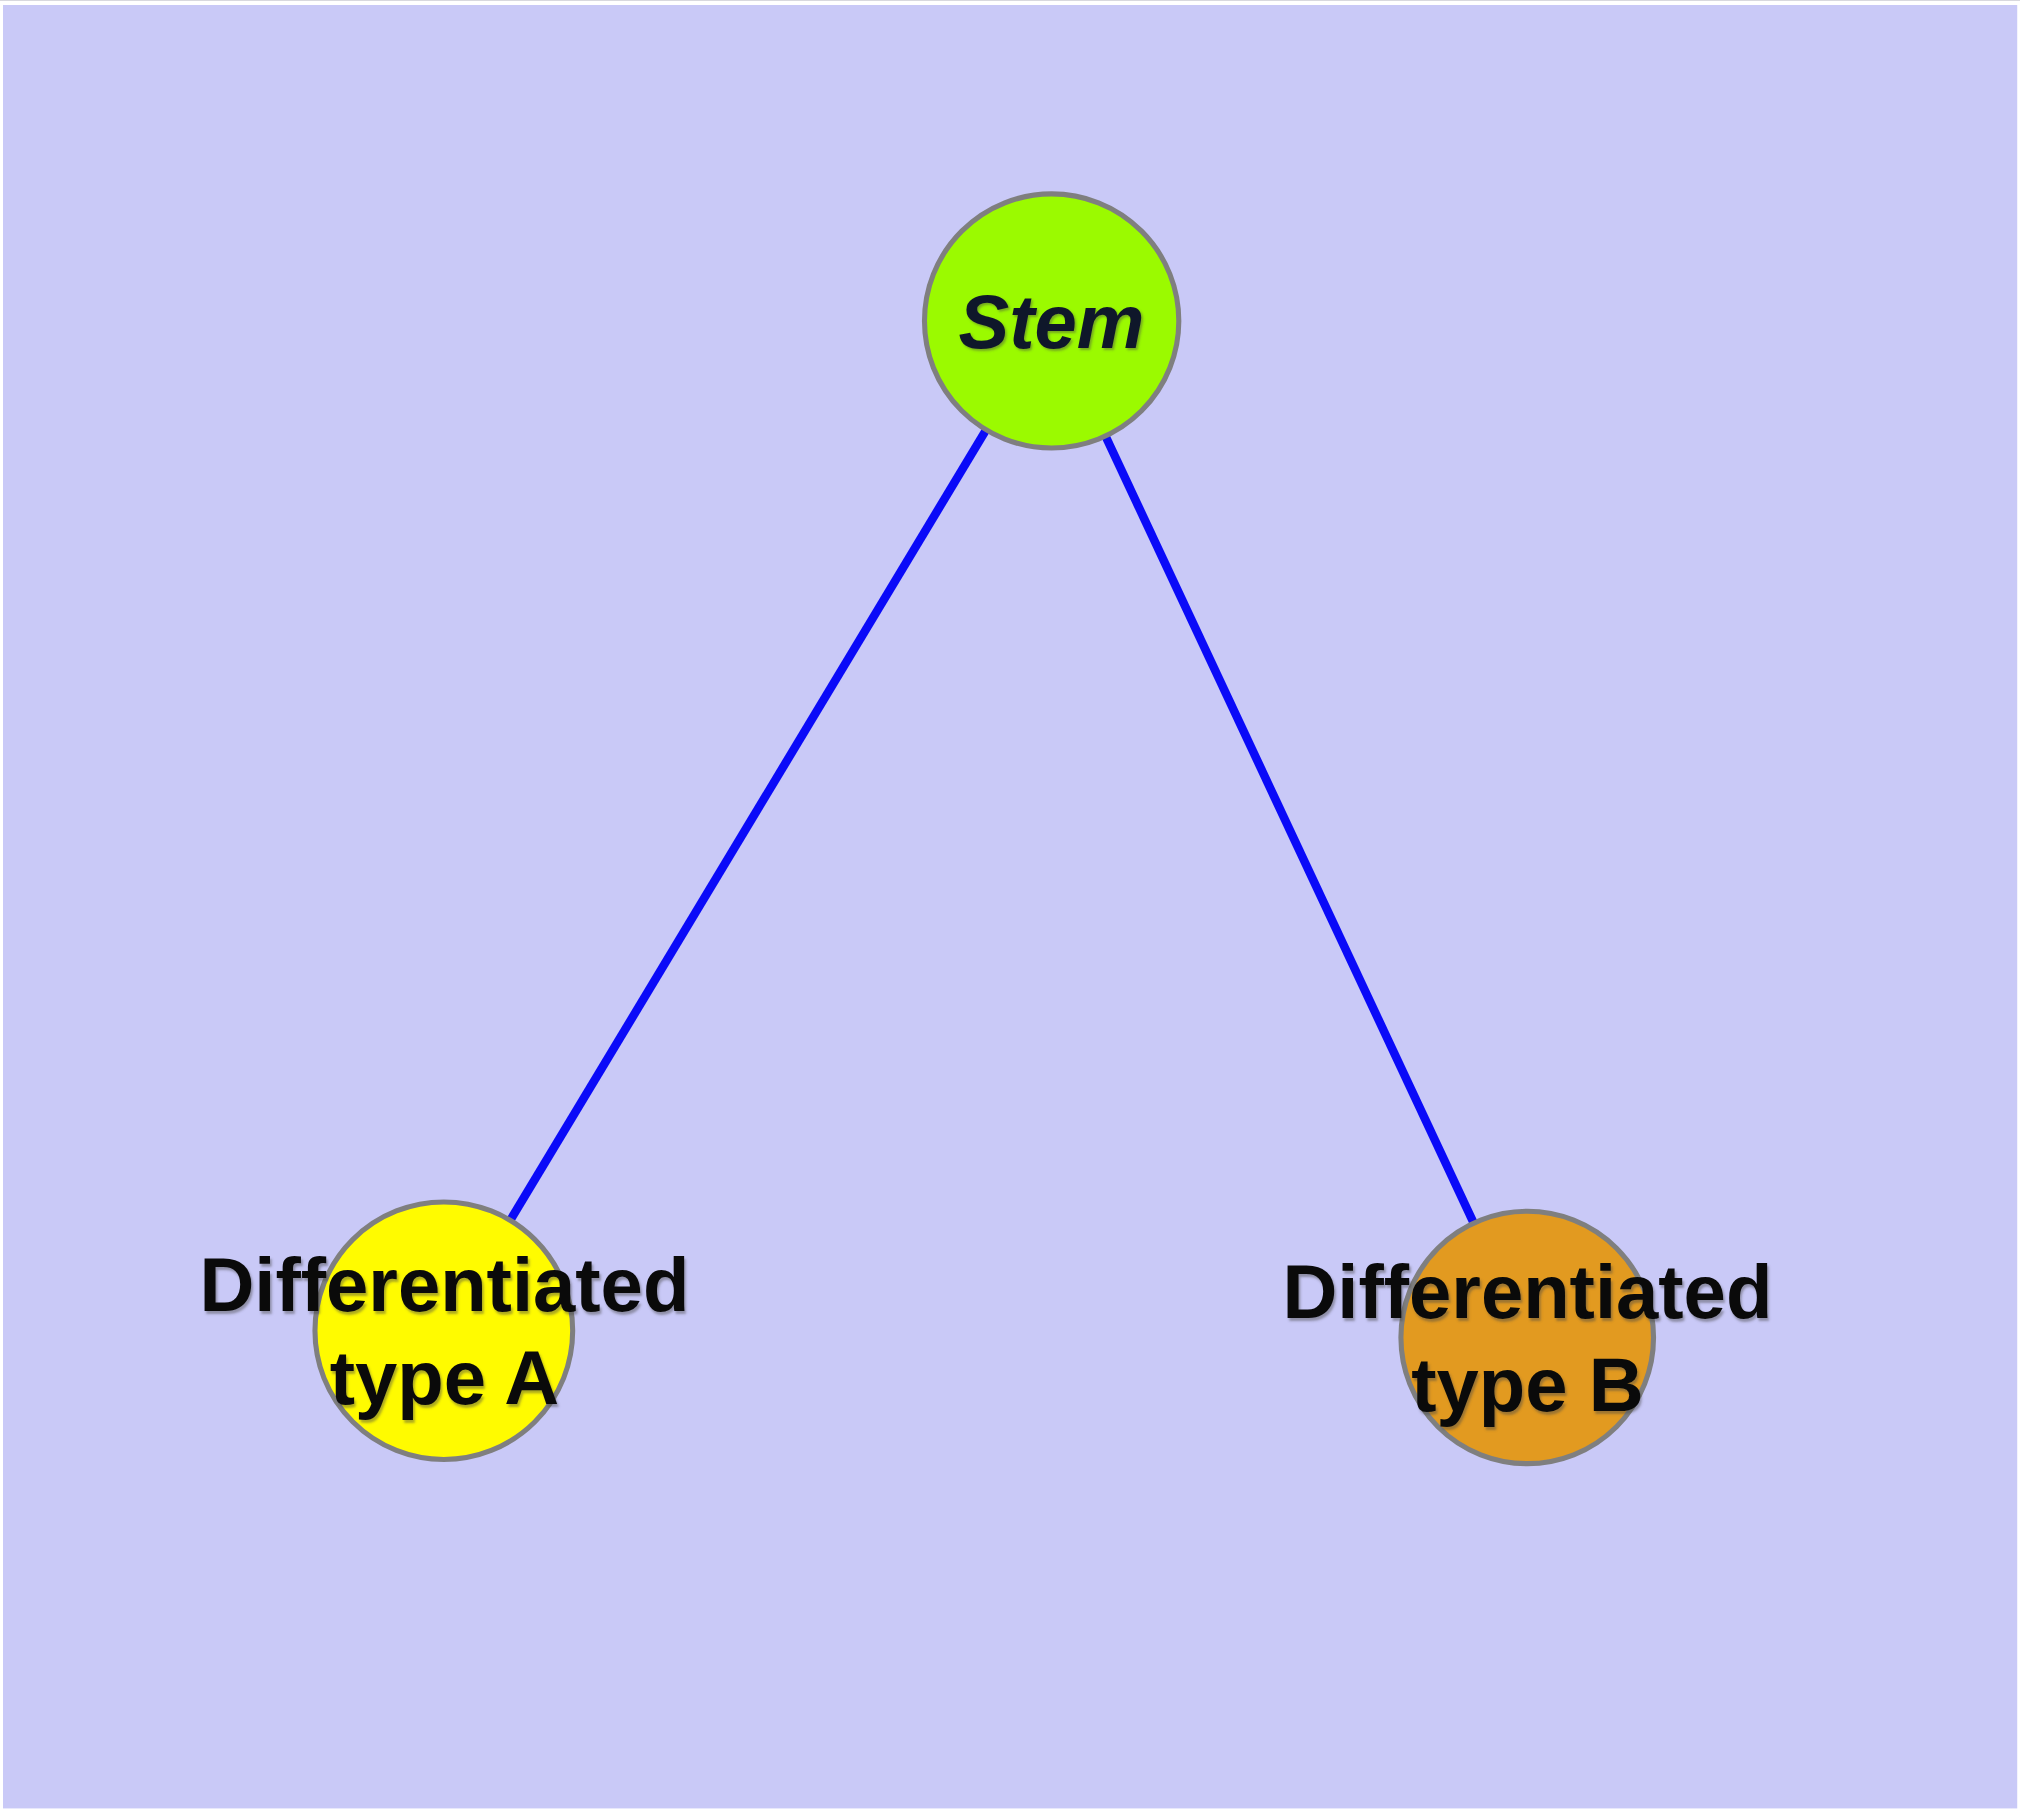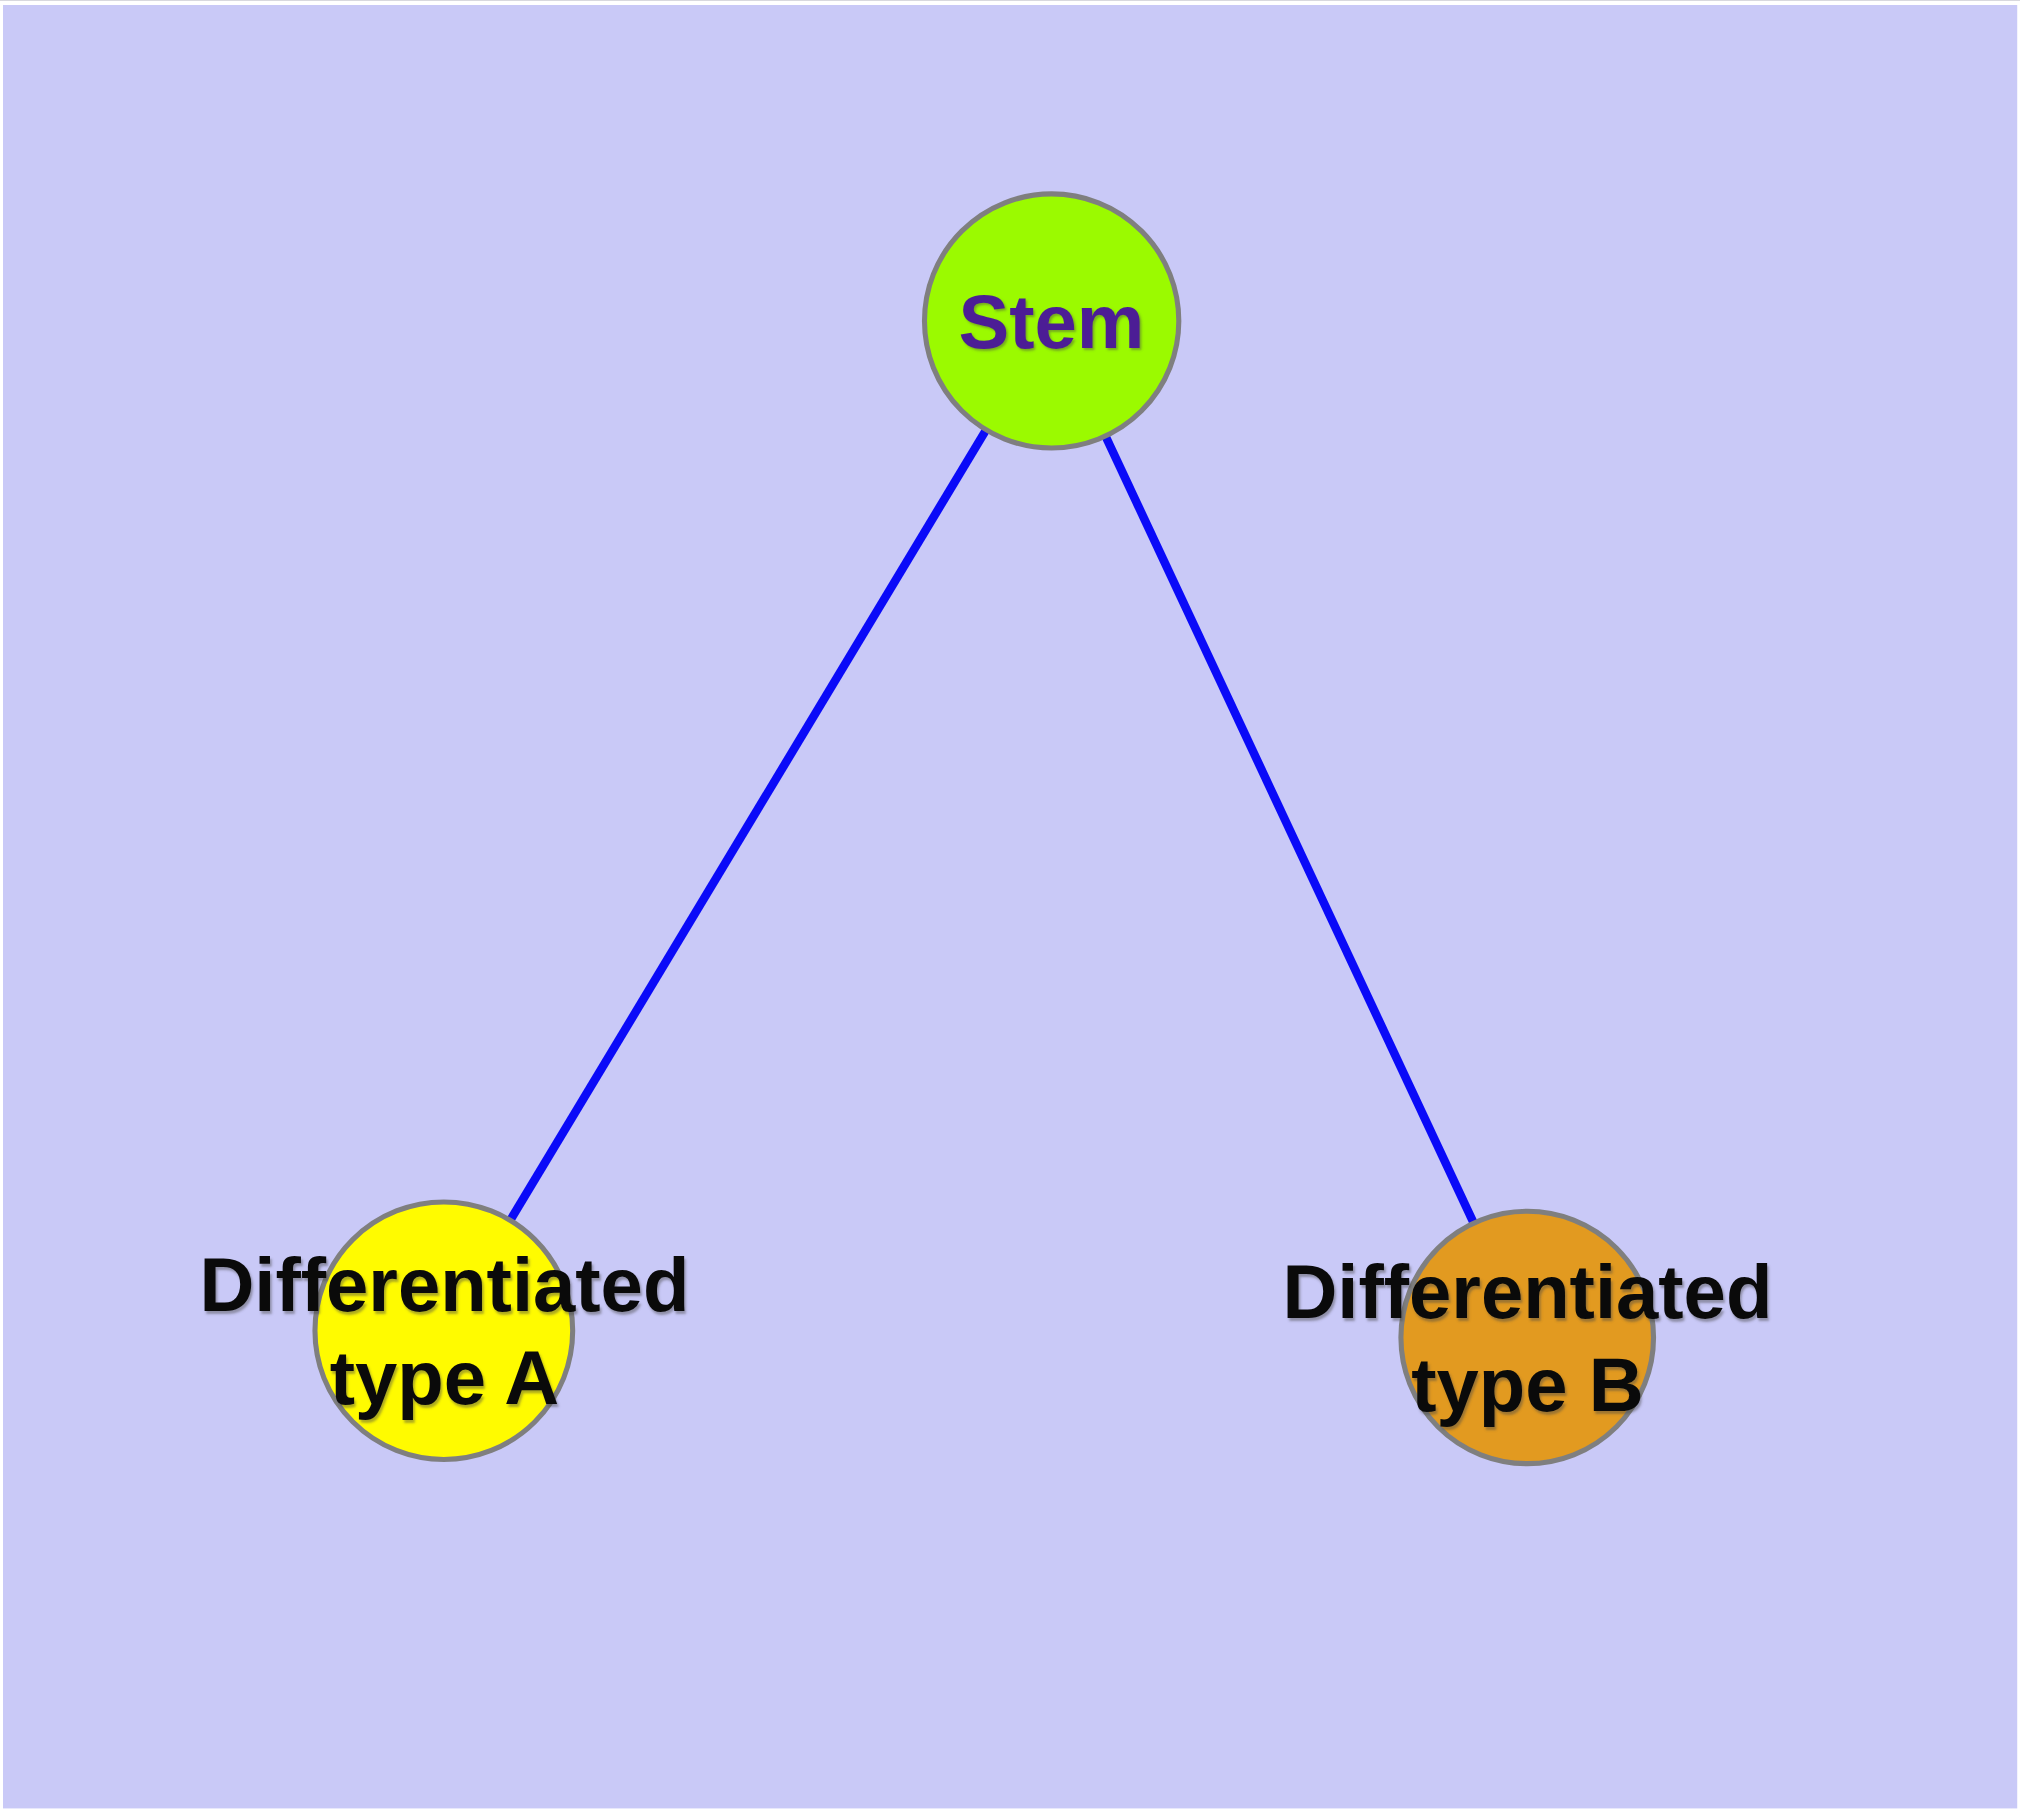--- a/index.html
+++ b/index.html
@@ -59,21 +59,21 @@
       <rect x="0" y="0" width="2376" height="2129" fill="#C9C9F7"></rect>
 
       <line stroke-linecap="butt" x1="1237" y1="373" x2="520" y2="1565" stroke="#0A0AF8" stroke-width="10"></line>
       <line stroke-linecap="butt" x1="1237" y1="373" x2="1798" y2="1573" stroke="#0A0AF8" stroke-width="10"></line>
 
       <circle cx="1237" cy="373" r="150" fill="#9BFA00" stroke="#7F7F7F" stroke-width="6"></circle>
       <circle cx="520" cy="1565" r="152" fill="#FFFB00" stroke="#7F7F7F" stroke-width="6"></circle>
       <circle cx="1798" cy="1573" r="149" fill="#E29A20" stroke="#7F7F7F" stroke-width="6"></circle>
     </svg>
 
-    <div class="node-label" style="left: 1048px; top: 316px; color: #4c1d95;">Stem</div>
+    <div class="node-label" style="left: 1048px; top: 316px; color: #0f172a; font-style: italic;">Stem</div>
     <div class="node-label" style="left: 441px; top: 1326px; color: rgb(10, 10, 10);">Differentiated
 type A</div>
     <div class="node-label" style="left: 1524px; top: 1333px; color: rgb(10, 10, 10);">Differentiated
 type B</div>
 
   </div>
 </div>
 
 
 </body></html>

